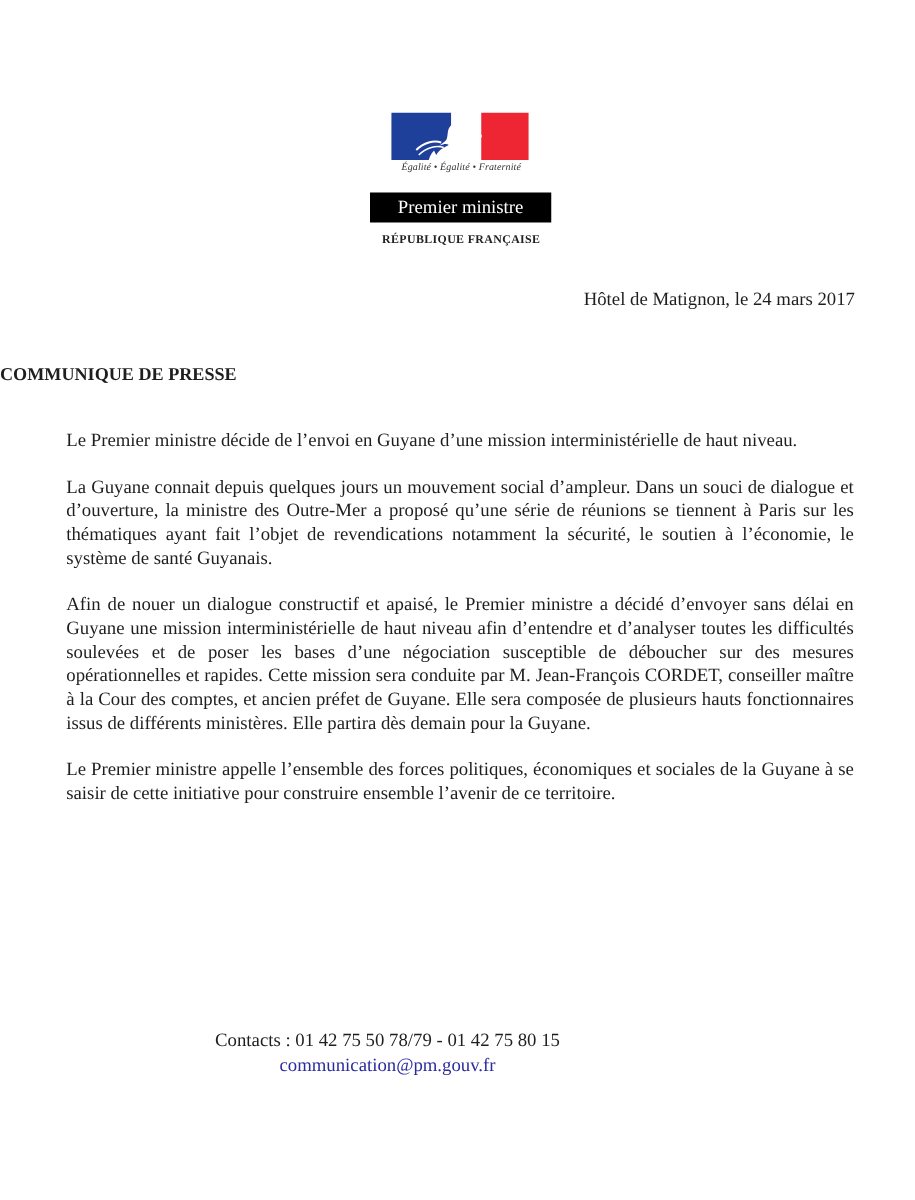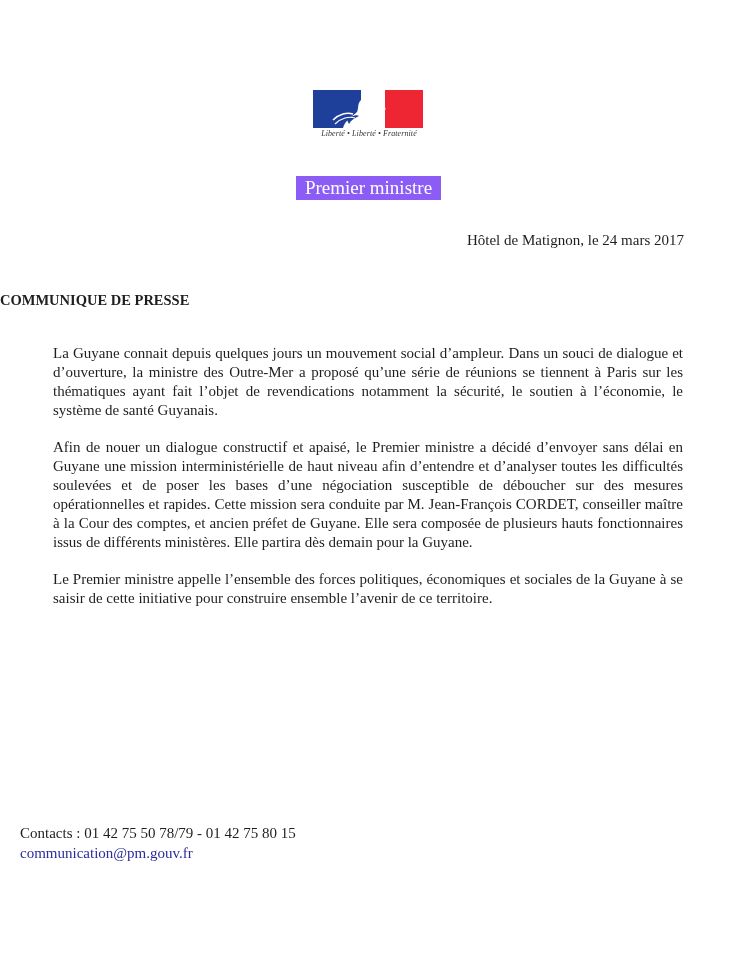--- a/index.html
+++ b/index.html
@@ -47,26 +47,26 @@
       text-align: center;
       font-size: 9.5px;
       font-weight: bold;
       color: #222;
       letter-spacing: 0.3px;
       margin-top: 44px;
     }
     .pm-bar {
       position: absolute;
       left: 0;
-      top: 88px;
+      top: 66px;
       width: 145px;
       height: 24px;
-      background: #8b5cf6;
+      background: #000000;
       color: #ffffff;
-      font-size: 19px;
+      font-size: 15px;
       line-height: 24px;
       text-align: center;
     }
     .dateline {
       position: absolute;
       right: 48px;
       top: 232px;
       font-size: 15px;
     }
     .title {
@@ -88,53 +88,53 @@
     }
     .body p {
       margin: 0 0 18px 0;
       text-align: justify;
     }
     .contacts {
       position: absolute;
       left: 0;
       width: 620px;
       top: 823px;
-      text-align: left;
+      text-align: center;
       font-size: 15px;
       line-height: 20px;
-      padding-left: 20px;
     }
     .email {
       color: #2b2b9e;
     }
   </style>
 </head>
 <body>
 
 <div class="logo">
   <svg class="flag" viewBox="0 0 110 38" width="110" height="38">
     <rect x="0" y="0" width="48" height="38" fill="#1e3f9a"></rect>
     <rect x="48" y="0" width="24" height="38" fill="#ffffff"></rect>
     <rect x="72" y="0" width="38" height="38" fill="#ee2532"></rect>
 
     <path d="M30 38 C 32 30, 40 26, 44 22 C 46 18, 44 14, 48 10 C 52 6, 58 4, 62 6 C 66 8, 66 12, 68 14 C 70 16, 74 18, 72 20 C 70 22, 70 24, 72 26 C 70 28, 72 30, 70 32 C 66 34, 62 34, 62 38 Z" fill="#ffffff"></path>
     <path d="M34 30 C 38 26, 44 24, 46 26 C 42 28, 38 30, 36 34 Z" fill="#1e3f9a"></path>
     <path d="M20 30 C 26 24, 34 22, 40 24" stroke="#ffffff" stroke-width="1.5" fill="none"></path>
     <path d="M22 34 C 28 28, 36 26, 42 28" stroke="#ffffff" stroke-width="1.2" fill="none"></path>
   </svg>
-  <div class="motto">Liberté • Liberté • Fraternité</div>
+  <div class="motto">Égalité • Égalité • Fraternité</div>
   <div class="republique">RÉPUBLIQUE FRANÇAISE</div>
   <div class="pm-bar">Premier ministre</div>
 </div>
 
 <div class="dateline">Hôtel de Matignon, le 24 mars 2017</div>
 
 <div class="title">COMMUNIQUE DE PRESSE</div>
 
 <div class="body">
+  <p>Le Premier ministre décide de l’envoi en Guyane d’une mission interministérielle de haut niveau.</p>
   <p>La Guyane connait depuis quelques jours un mouvement social d’ampleur. Dans un souci de dialogue et d’ouverture, la ministre des Outre-Mer a proposé qu’une série de réunions se tiennent à Paris sur les thématiques ayant fait l’objet de revendications notamment la sécurité, le soutien à l’économie, le système de santé Guyanais.</p>
   <p>Afin de nouer un dialogue constructif et apaisé, le Premier ministre a décidé d’envoyer sans délai en Guyane une mission interministérielle de haut niveau afin d’entendre et d’analyser toutes les difficultés soulevées et de poser les bases d’une négociation susceptible de déboucher sur des mesures opérationnelles et rapides. Cette mission sera conduite par M. Jean-François CORDET, conseiller maître à la Cour des comptes, et ancien préfet de Guyane. Elle sera composée de plusieurs hauts fonctionnaires issus de différents ministères. Elle partira dès demain pour la Guyane.</p>
   <p>Le Premier ministre appelle l’ensemble des forces politiques, économiques et sociales de la Guyane à se saisir de cette initiative pour construire ensemble l’avenir de ce territoire.</p>
 </div>
 
 <div class="contacts">
   <div>Contacts : 01 42 75 50 78/79 - 01 42 75 80 15</div>
   <a class="email">communication@pm.gouv.fr</a>
 </div>
 

